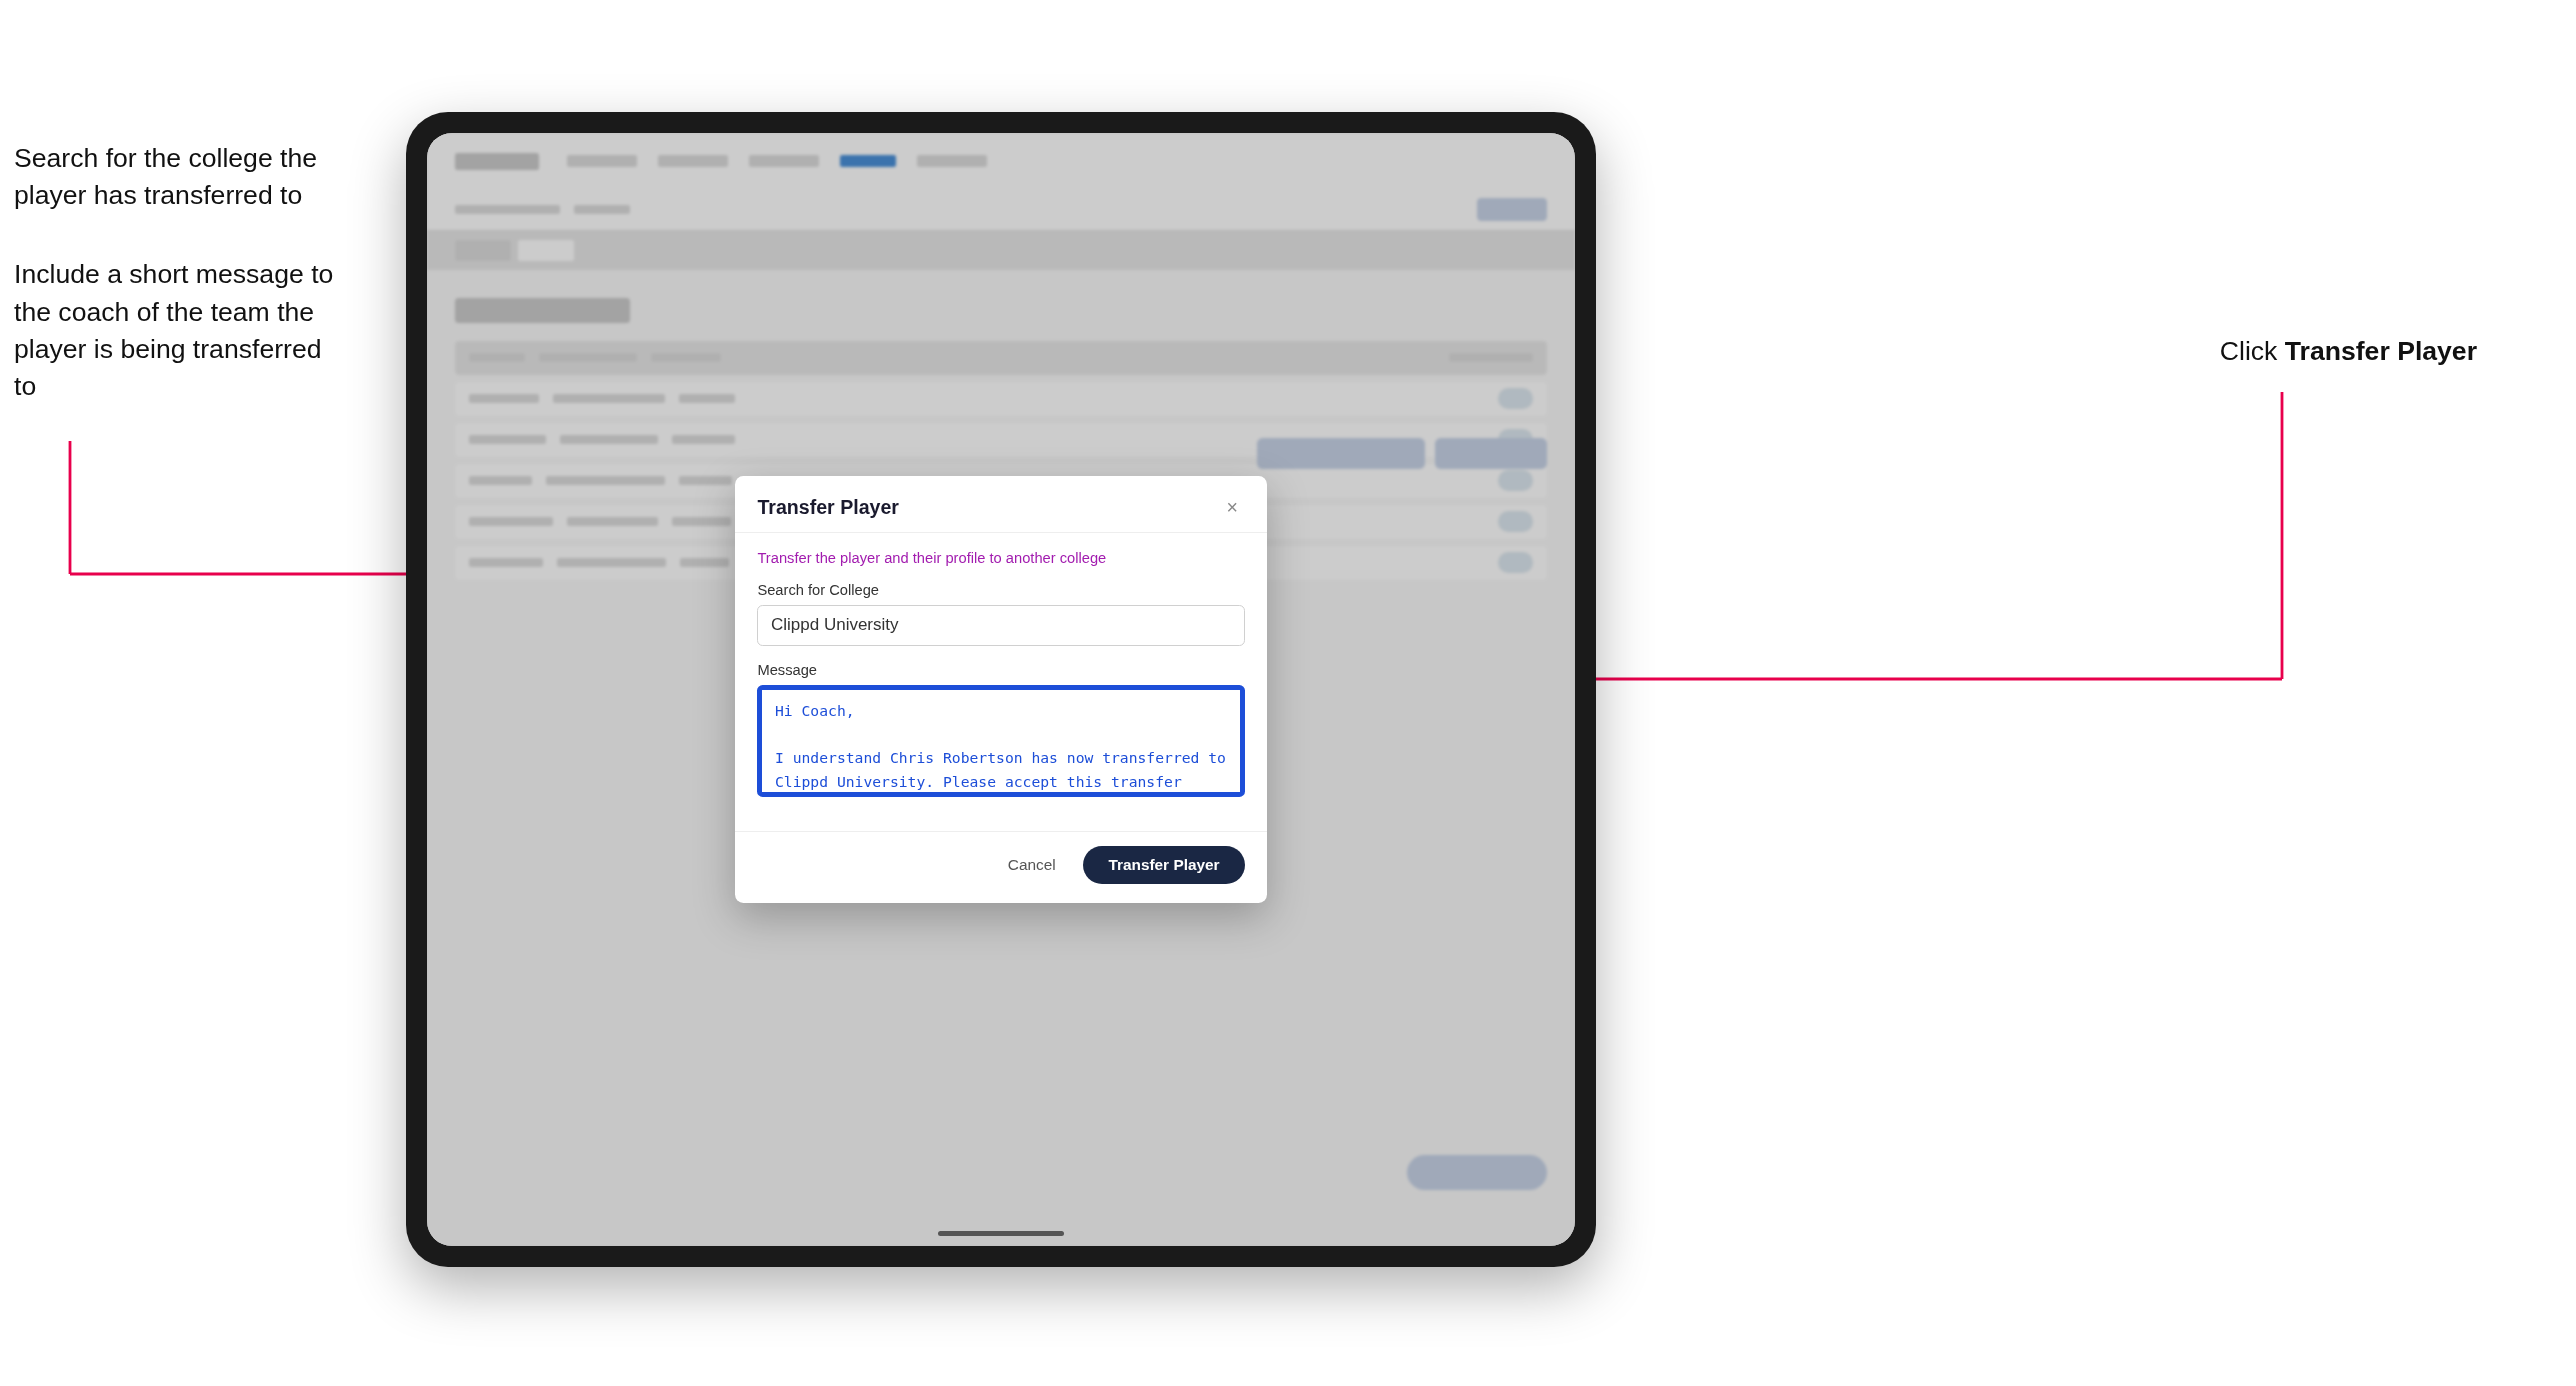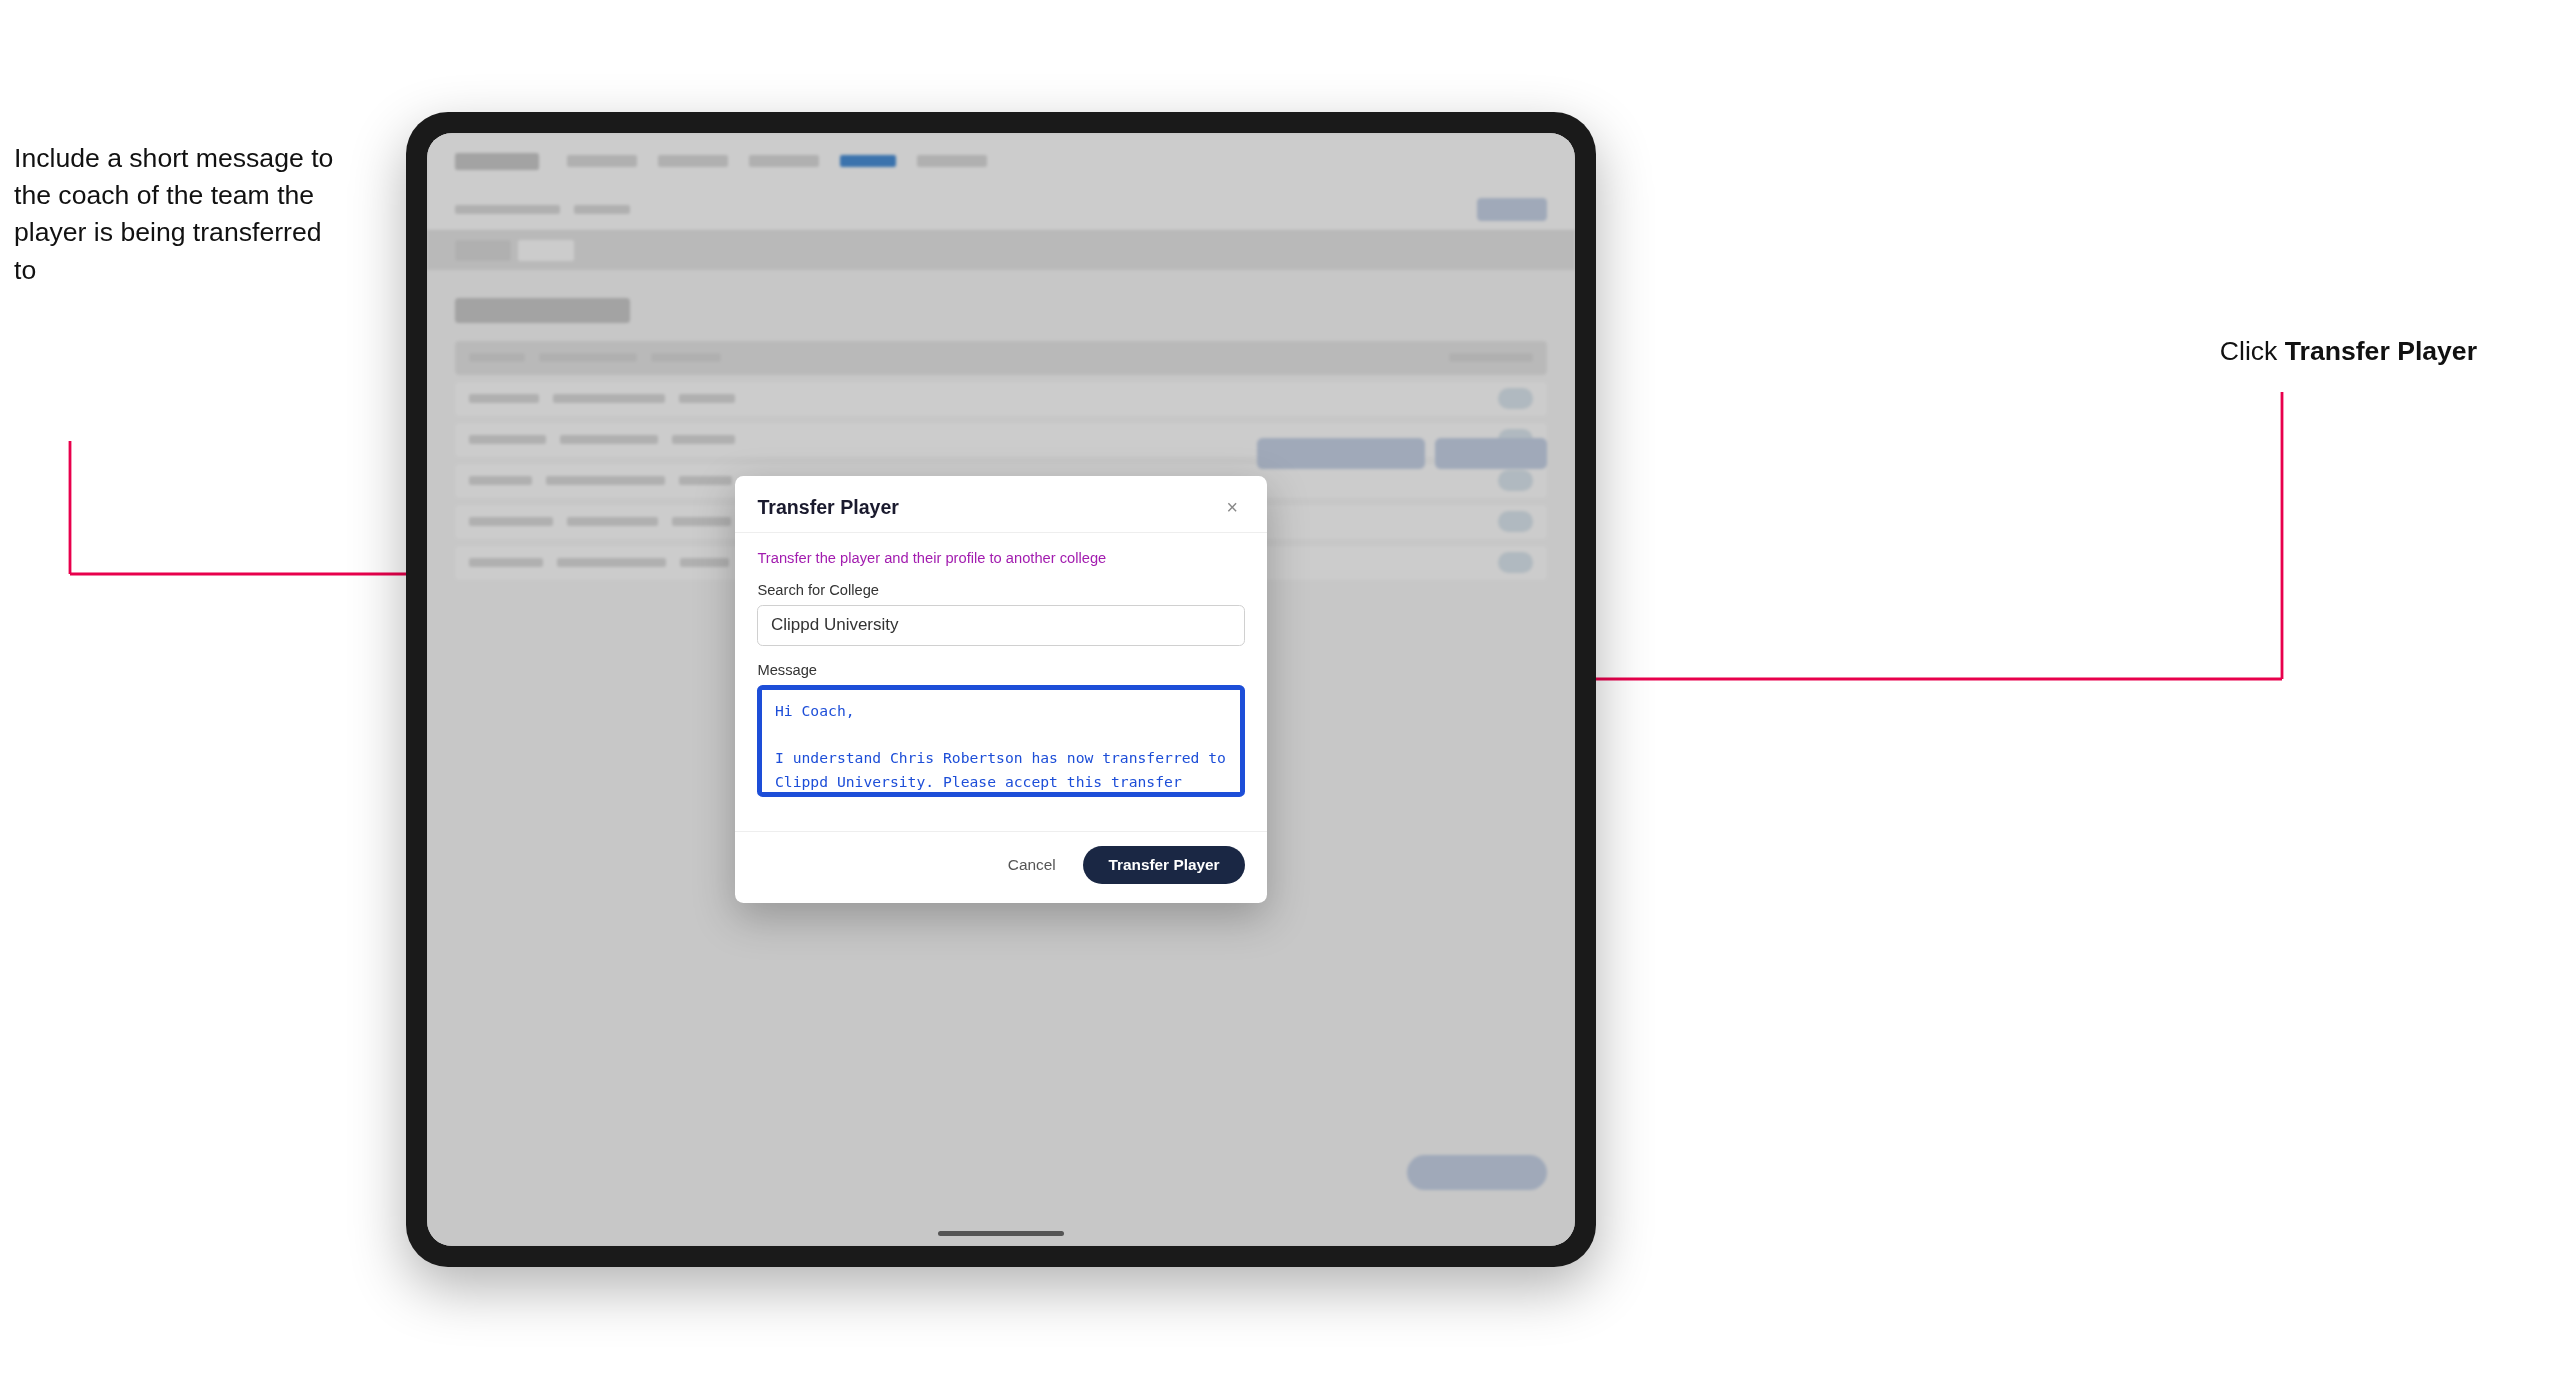--- a/index.html
+++ b/index.html
@@ -333,20 +333,21 @@
       width: 126px;
       height: 4.9px;
       background: #555;
       border-radius: 2.8px;
     }
   </style>
 </head>
 <body>
 
 <div class="annotation-left">
+  <p>Search for the college the player has transferred to</p>
   <p>Include a short message to the coach of the team the player is being transferred to</p>
 </div>
 
 <div class="annotation-right">
   <span>Click </span><strong>Transfer Player</strong>
 </div>
 
 <svg class="arrows-svg" viewBox="0 0 3680 1980" width="2576" height="1386">
 
   <line x1="100" y1="630" x2="100" y2="820" stroke="#e8004c" stroke-width="4"></line>

